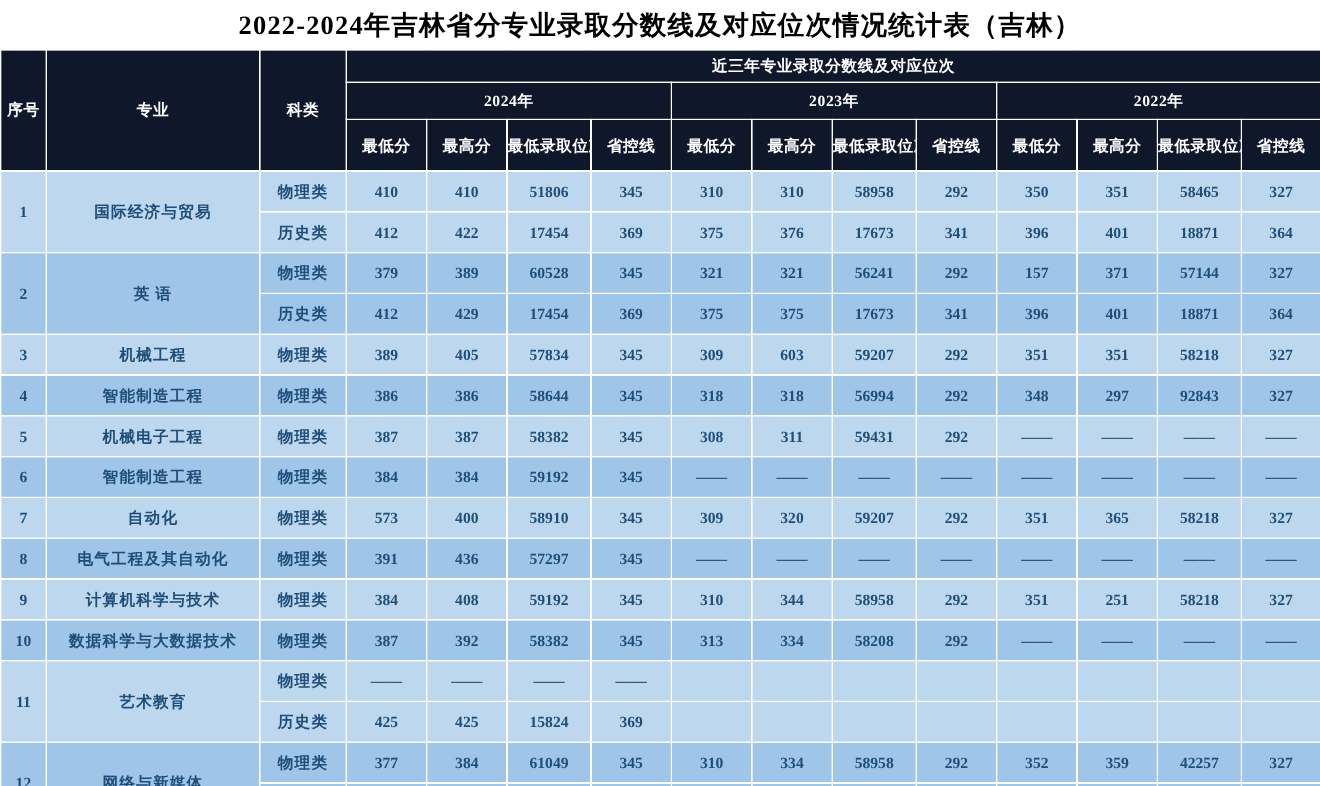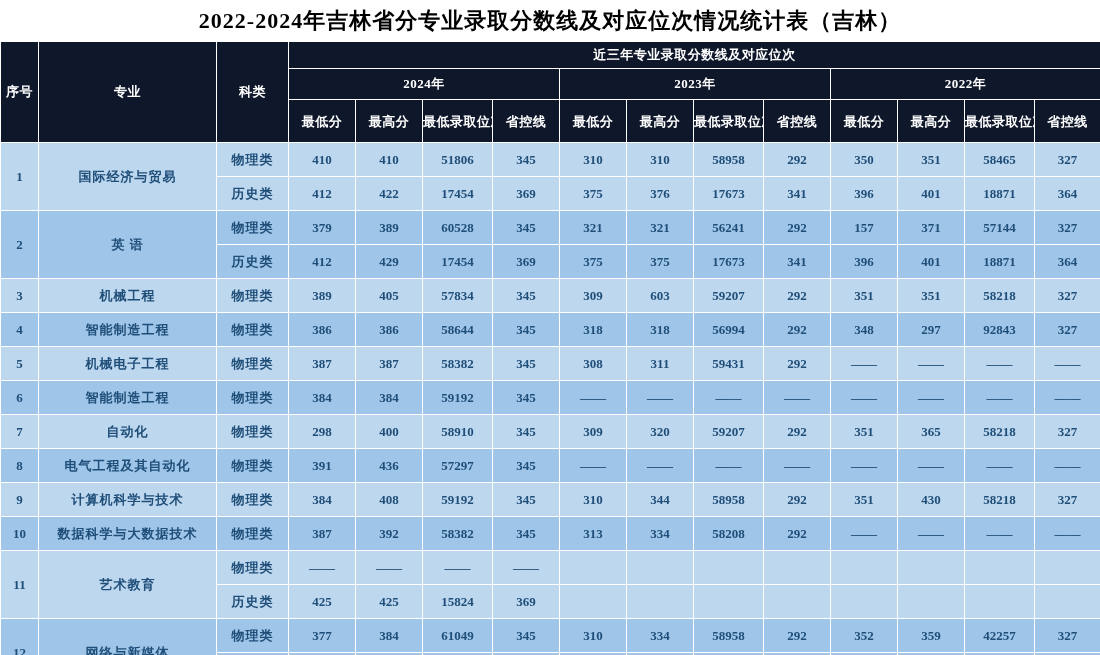--- a/index.html
+++ b/index.html
@@ -264,21 +264,21 @@
         <td class="cell dash">——</td>
         <td class="cell dash">——</td>
         <td class="cell dash">——</td>
         <td class="cell dash">——</td>
         <td class="cell dash">——</td>
       </tr>
       <tr class="band-a">
         <td class="cell idx" rowspan="1">7</td>
         <td class="cell major" rowspan="1">自动化</td>
         <td class="cell kelei">物理类</td>
-        <td class="cell">298</td>
+        <td class="cell">573</td>
         <td class="cell">400</td>
         <td class="cell">58910</td>
         <td class="cell">345</td>
         <td class="cell">309</td>
         <td class="cell">320</td>
         <td class="cell">59207</td>
         <td class="cell">292</td>
         <td class="cell">351</td>
         <td class="cell">365</td>
         <td class="cell">58218</td>
@@ -307,21 +307,21 @@
         <td class="cell kelei">物理类</td>
         <td class="cell">384</td>
         <td class="cell">408</td>
         <td class="cell">59192</td>
         <td class="cell">345</td>
         <td class="cell">310</td>
         <td class="cell">344</td>
         <td class="cell">58958</td>
         <td class="cell">292</td>
         <td class="cell">351</td>
-        <td class="cell">430</td>
+        <td class="cell">251</td>
         <td class="cell">58218</td>
         <td class="cell">327</td>
       </tr>
       <tr class="band-b">
         <td class="cell idx" rowspan="1">10</td>
         <td class="cell major" rowspan="1">数据科学与大数据技术</td>
         <td class="cell kelei">物理类</td>
         <td class="cell">387</td>
         <td class="cell">392</td>
         <td class="cell">58382</td>

